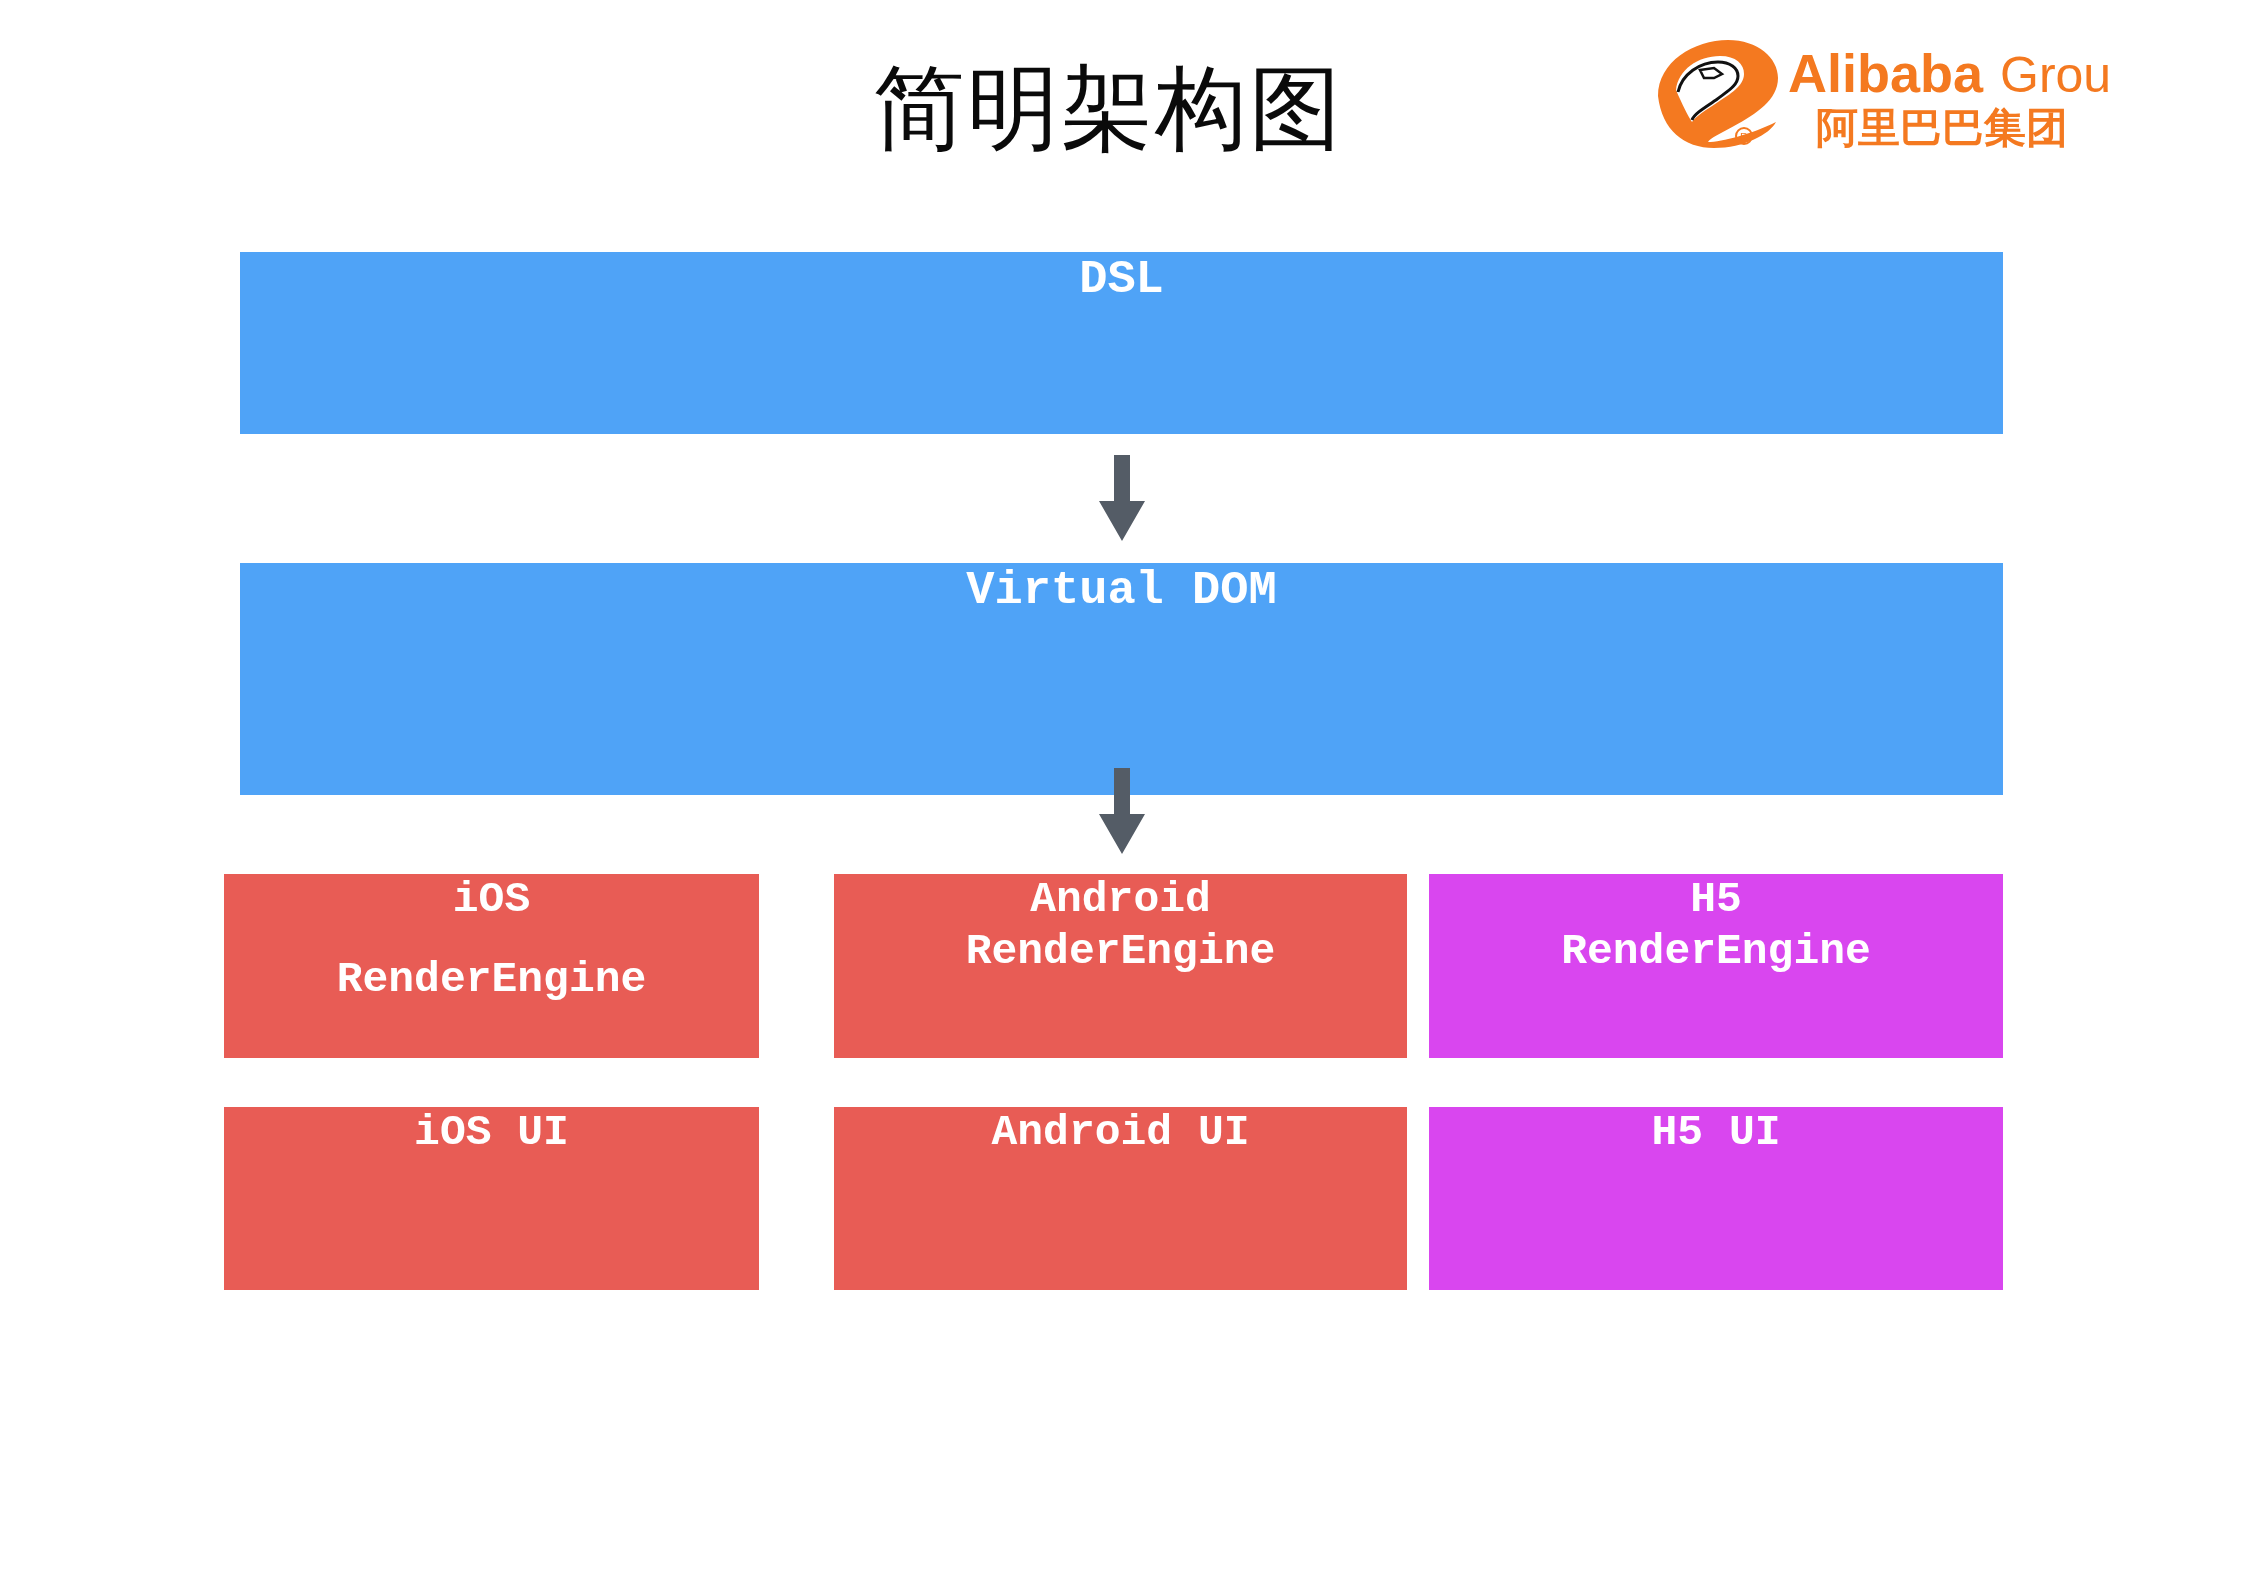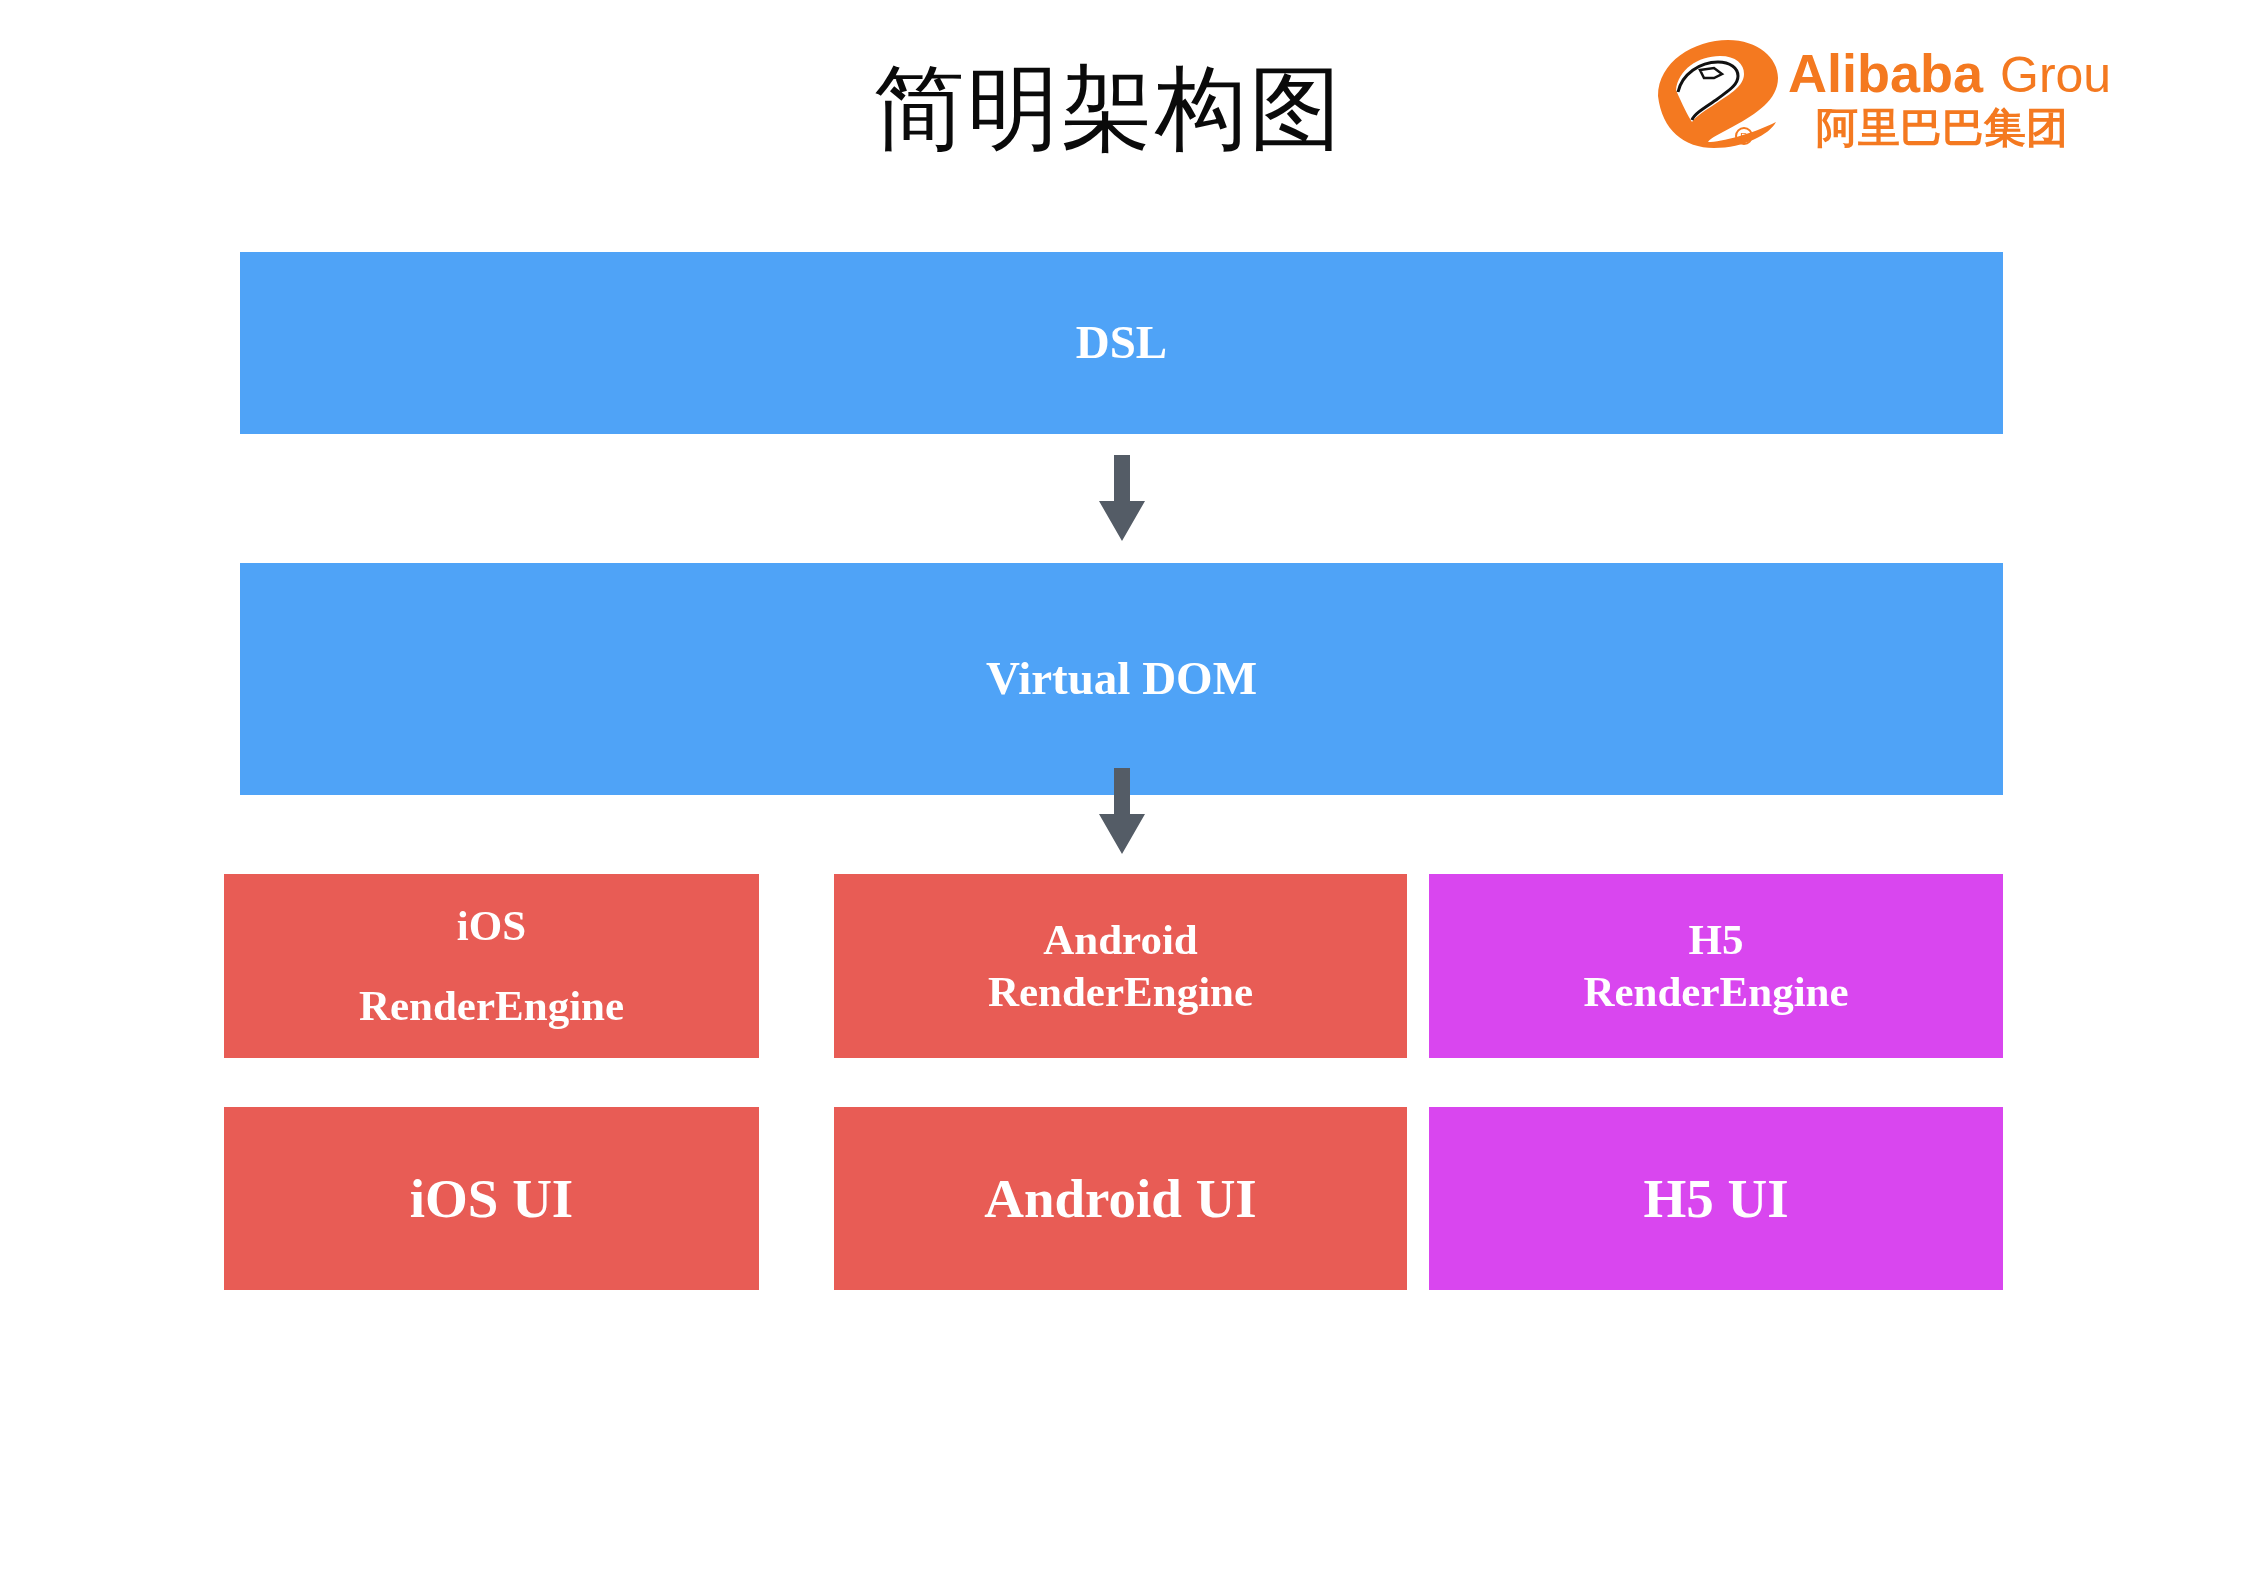--- a/index.html
+++ b/index.html
@@ -46,25 +46,24 @@
     height: 120px;
   }
   #logo svg { display: block; }
 
   
   .box {
     position: absolute;
     display: flex;
     flex-direction: column;
     align-items: center;
-    justify-content: center;
     color: #ffffff;
     font-weight: bold;
     text-align: center;
-    font-family: Liberation Serif, serif;
+    font-family: Liberation Mono, monospace;
     box-sizing: border-box;
   }
   .box .line {
     display: block;
     white-space: nowrap;
   }
 
   #box-dsl {
     left: 240px;
     top: 252px;
@@ -86,21 +85,21 @@
 
   .engine-box {
     top: 874px;
     height: 184px;
     font-size: 43px;
     line-height: 1.22;
   }
   .ui-box {
     top: 1107px;
     height: 183px;
-    font-size: 55px;
+    font-size: 43px;
     line-height: 1.22;
   }
   .col-1 { left: 224px;  width: 535px; gap: 28px; }
   .col-2 { left: 834px;  width: 573px; }
   .col-3 { left: 1429px; width: 574px; }
 
   .red  { background: #E85C55; }
   .blue { background: #d946ef; }
 
   

